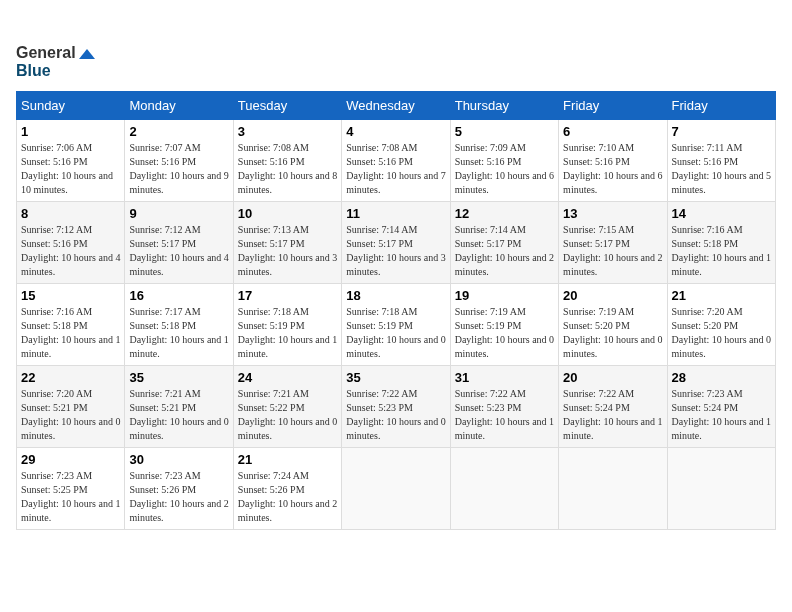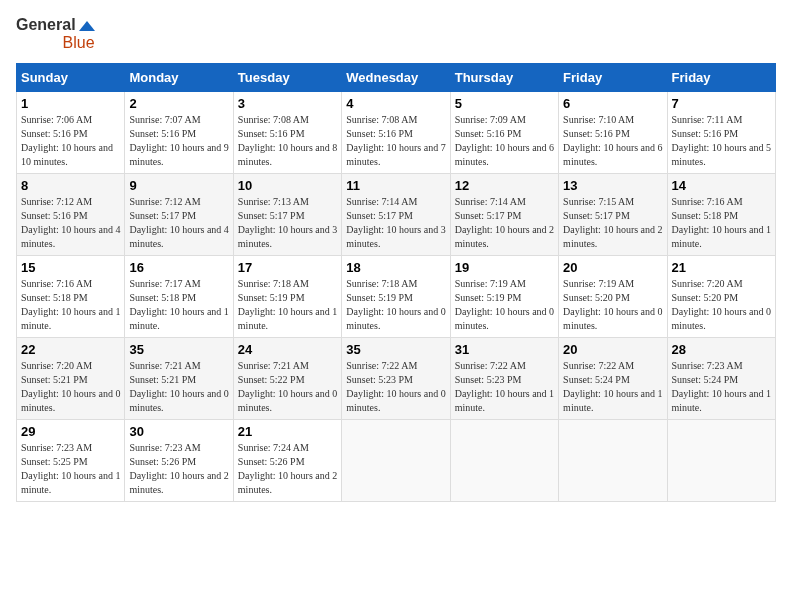--- a/index.html
+++ b/index.html
@@ -8,20 +8,21 @@
       background: #fff;
       width: 792px;
       min-height: 612px;
       padding: 16px;
     }
     .header {
       display: flex;
       justify-content: space-between;
       align-items: flex-start;
       margin-bottom: 12px;
+      margin-top: 28px;
     }
     .logo {
       display: flex;
       align-items: center;
       gap: 4px;
     }
     .title-block {
       text-align: right;
     }
     .month-title {
@@ -39,21 +40,21 @@
       font-size: 11px;
     }
     thead tr {
       background-color: #1565c0;
       color: #fff;
     }
     thead th {
       padding: 6px 4px;
       text-align: left;
       font-size: 13px;
-      font-weight: 700;
+      font-weight: 400;
       border: 1px solid #1565c0;
     }
     tbody tr {
       background: #fff;
     }
     tbody tr:nth-child(even) {
       background: #f5f5f5;
     }
     tbody td {
       padding: 4px 4px;
@@ -79,21 +80,21 @@
       background: #f9f9f9;
     }
   </style>
 </head>
 <body>
 
 <div class="header">
   <div class="logo">
   <div style="display:flex;flex-direction:column;line-height:1.1;">
     <span style="font-size:16px;font-weight:bold;color:#333;">General<span style="display:inline-block;width:0;height:0;border-left:8px solid transparent;border-right:8px solid transparent;border-bottom:10px solid #1565c0;margin-left:3px;vertical-align:middle;"></span></span>
-    <span style="font-size:16px;font-weight:normal;color:#c2410c;text-align:right;">Blue</span>
+    <span style="font-size:16px;font-weight:bold;color:#0c4a6e;">Blue</span>
   </div>
 </div>
   <div class="title-block">
     <div class="month-title"></div>
     <div class="location"></div>
   </div>
 </div>
 
 <table>
   <thead>

